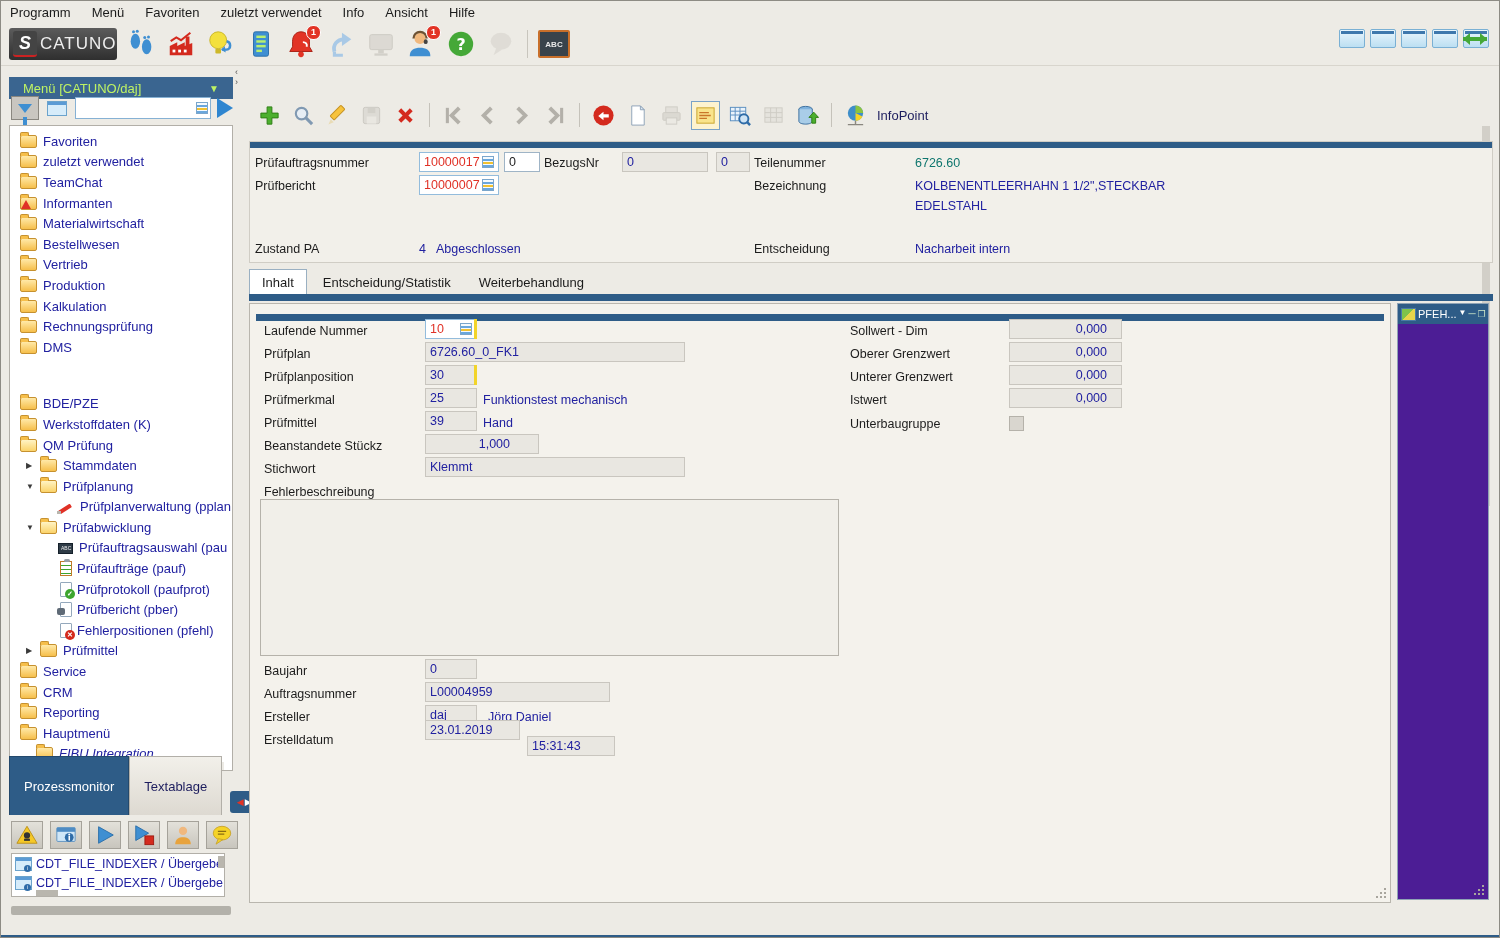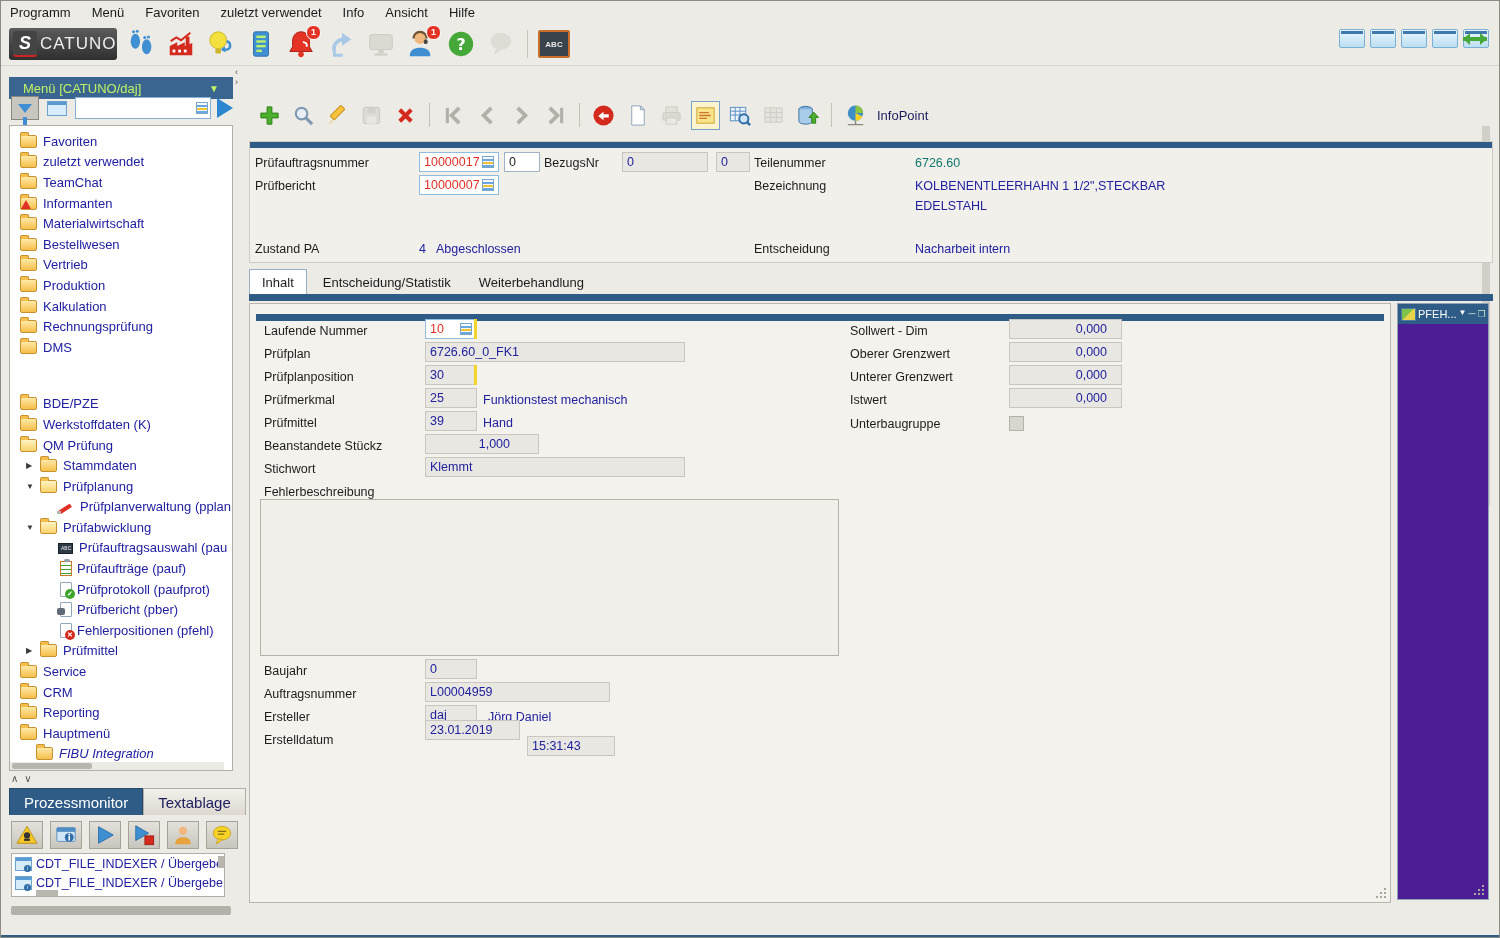--- a/index.html
+++ b/index.html
@@ -59,21 +59,21 @@
   .clip{width:12px;height:15px;background:#fff;border:1px solid #c07a28;margin:0 5px 0 2px;
         background-image:repeating-linear-gradient(to bottom,transparent 0 3px,#3da52e 3px 4px);}
   .clip::before{content:"";position:absolute;left:3px;top:-3px;width:6px;height:3px;background:#9aa1a8;border-radius:2px;}
   .tree-vscroll{position:absolute;right:9px;top:125px;width:8px;height:644px;background:#eceae4;}
   .tree-vthumb{position:absolute;right:9px;top:125px;width:8px;height:380px;background:#d2cfc8;}
   .tree-hscroll{position:absolute;left:9px;top:761px;width:214px;height:8px;background:#eceae4;}
   .tree-hthumb{position:absolute;left:11px;top:762px;width:80px;height:6px;background:#b9b6ae;border-radius:2px;}
   
   .updown{position:absolute;left:10px;top:772px;font-size:10px;color:#555;letter-spacing:6px;}
   .ptabs{position:absolute;left:8px;top:788px;height:26px;display:flex;align-items:flex-end;}
-  .ptab{height:26px;display:flex;align-items:center;padding:0 14px;font-size:15px;border:1px solid #b2afa8;border-bottom:none;background:linear-gradient(#f2f0ea,#ddd9d1);color:#1d1d5e;}
+  .ptab{height:26px;display:flex;align-items:center;padding:16px 14px;font-size:13px;border:1px solid #b2afa8;border-bottom:none;background:linear-gradient(#f2f0ea,#ddd9d1);color:#1d1d5e;}
   .ptab.active{background:#2e5c87;color:#fff;border-color:#24496c;}
   .ptab-arrows{width:28px;height:22px;background:#2e5c87;border-radius:3px;margin-left:8px;margin-bottom:2px;display:flex;align-items:center;justify-content:center;font-size:9px;gap:1px;}
   .ptab-arrows .l{color:#e23325;} .ptab-arrows .r{color:#fff;}
   .ptoolbar{position:absolute;left:10px;top:820px;height:28px;display:flex;gap:7px;align-items:center;}
   .pbtn{width:30px;height:26px;background:linear-gradient(#e3e1da,#c8c5bd);border:1px solid #a5a29a;display:flex;align-items:center;justify-content:center;}
   .pbtn svg{width:22px;height:22px;}
   .pclose{margin-left:12px;}
   .pclose svg{width:20px;height:20px;}
   .plist{position:absolute;left:10px;top:852px;width:212px;height:42px;background:#fff;border:1px solid #b2afa8;overflow:hidden;}
   .plist-row{height:19px;display:flex;align-items:center;gap:4px;padding-left:3px;color:#2121a0;font-size:12.5px;white-space:nowrap;}

